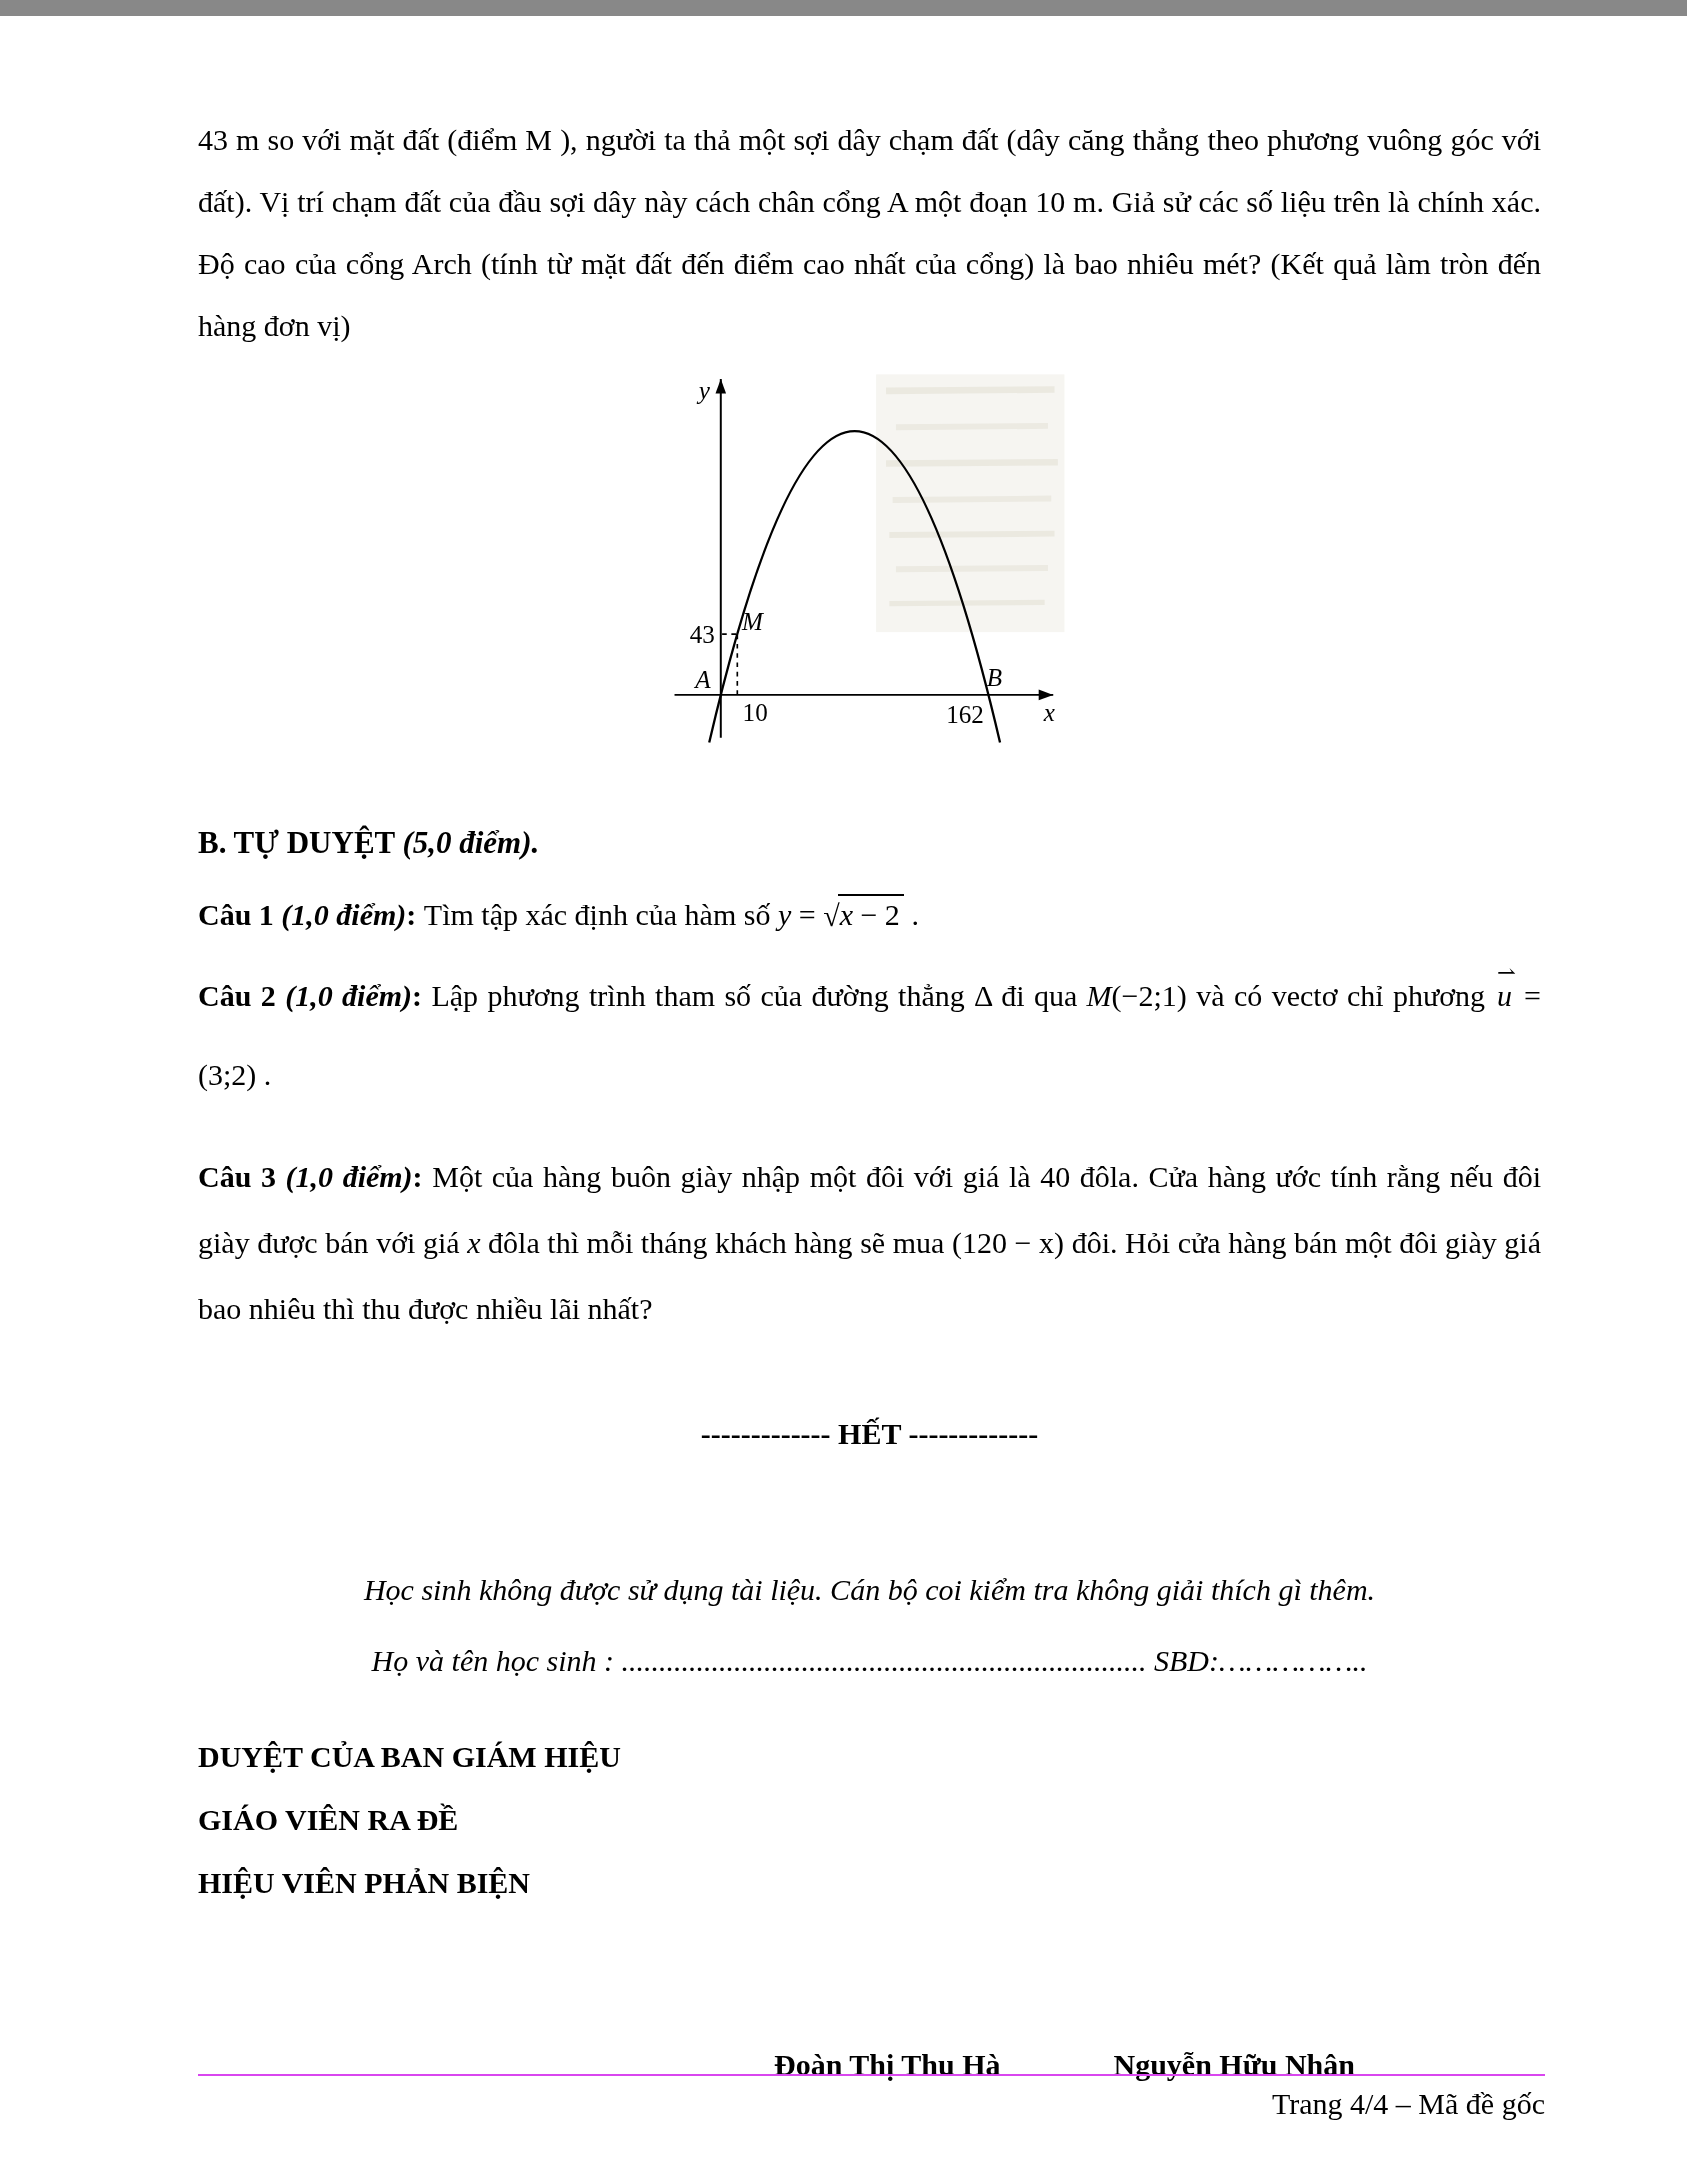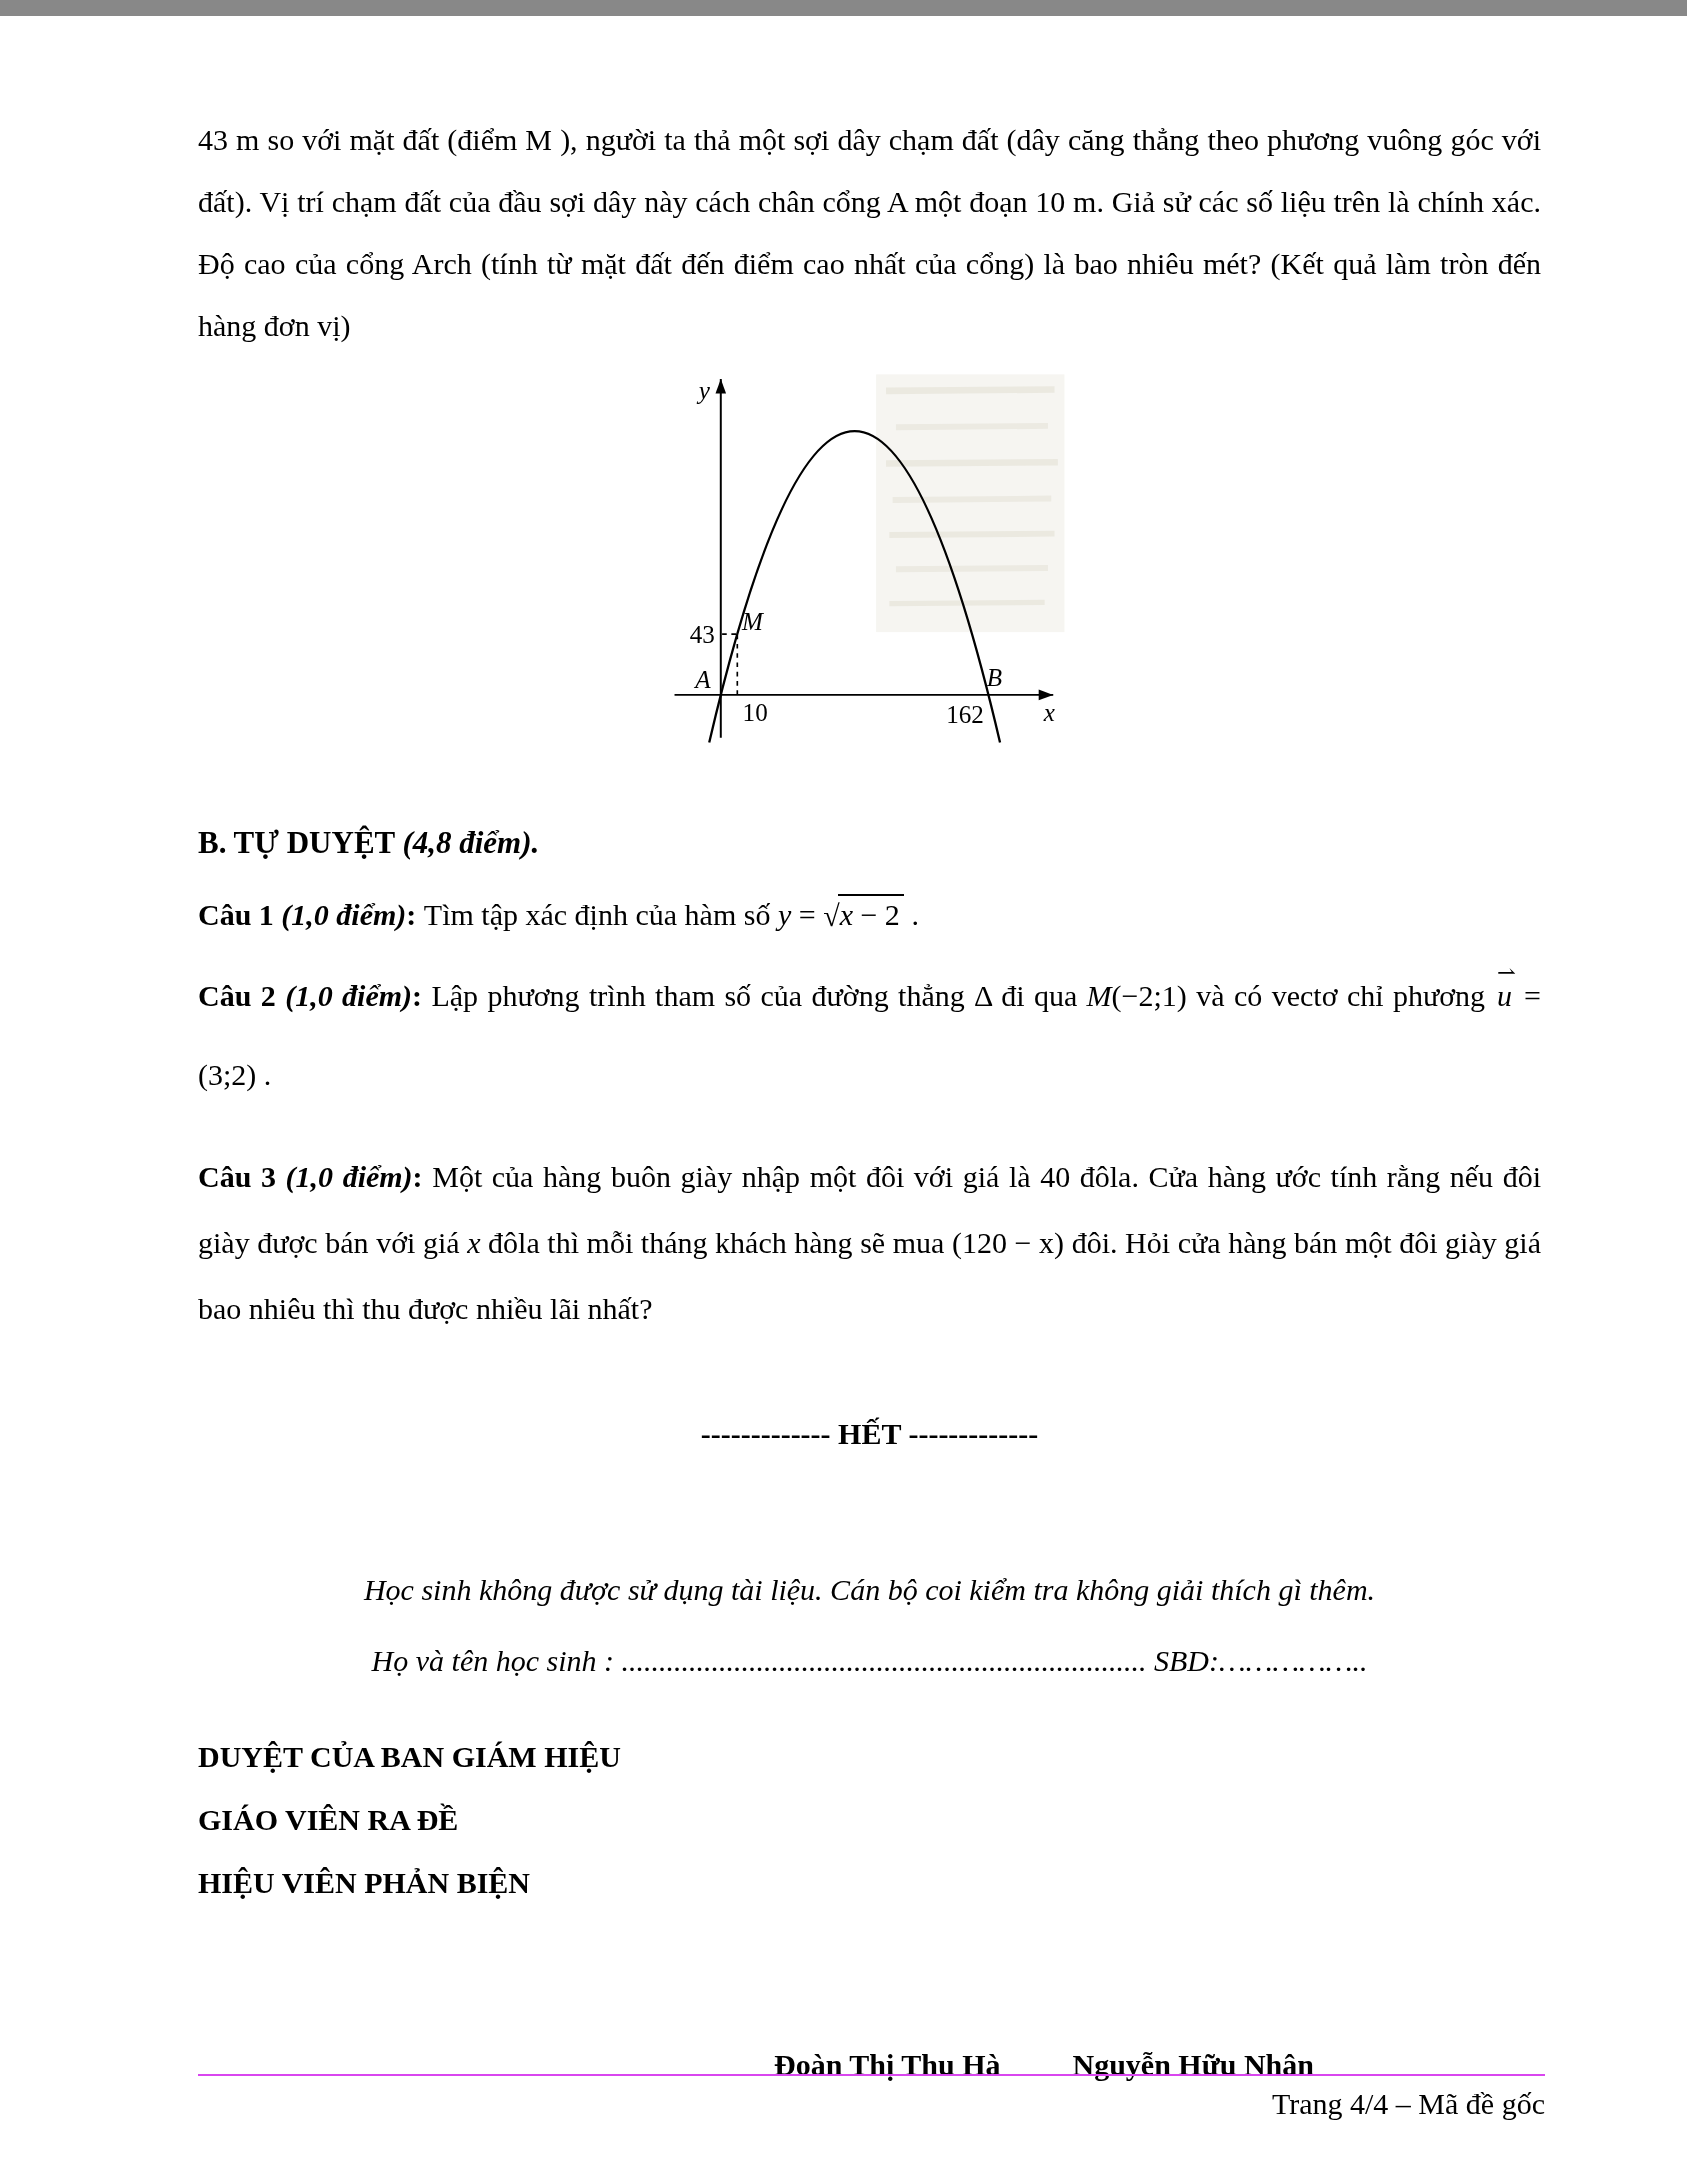--- a/index.html
+++ b/index.html
@@ -33,21 +33,21 @@
   .radicand{display:inline-block;border-top:2px solid #000;padding:1.3px 4px 0 2px;margin-left:-2px;line-height:1.1;}
 
   .vec{position:relative;display:inline-block;font-style:italic;padding:0 2.6px;}
   .vec-arrow{position:absolute;top:-22.5px;left:2.6px;font-size:22.5px;font-style:normal;}
 
   .het-line{margin-top:60px;text-align:center;font-weight:bold;line-height:63px;}
   .note-line{margin-top:93px;text-align:center;font-style:italic;line-height:63px;}
   .name-line{margin-top:8px;text-align:center;font-style:italic;line-height:63px;}
 
   .sig-row{margin-top:33px;display:flex;justify-content:center;font-weight:bold;line-height:63px;flex-direction:column;}
-  .names-row{margin-top:119px;display:flex;font-weight:bold;line-height:63px;padding-left:576px;gap:72px;}
+  .names-row{margin-top:119px;display:flex;font-weight:bold;line-height:63px;padding-left:576px;gap:113px;}
 
   .footer{
     position:absolute;left:198px;right:142px;top:2058px;
     border-top:2px solid #d946ef;
     text-align:right;padding-top:8px;line-height:40px;
   }
 
   
   .fig-label{font-family:"Liberation Serif","DejaVu Serif",serif;font-size:38px;}
   .fig-it{font-style:italic;}
@@ -90,21 +90,21 @@
         <text x="592" y="540" class="fig-label fig-it" text-anchor="middle">x</text>
         <text x="86" y="421" class="fig-label" text-anchor="end">43</text>
         <text x="127" y="402" class="fig-label fig-it" text-anchor="start">M</text>
         <text x="68" y="490" class="fig-label fig-it" text-anchor="middle">A</text>
         <text x="509" y="486" class="fig-label fig-it" text-anchor="middle">B</text>
         <text x="128" y="540" class="fig-label" text-anchor="start">10</text>
         <text x="493" y="542" class="fig-label" text-anchor="end">162</text>
       </svg>
     </div>
 
-    <p class="section-heading"><span class="b">B. TỰ DUYỆT </span><span class="bi">(4,8 điểm).</span></p>
+    <p class="section-heading"><span class="b">B. TỰ DUYỆT </span><span class="bi">(5,0 điểm).</span></p>
 
     <p class="question q1"><span class="b">Câu 1 </span><span class="bi">(1,0 điểm)</span><span class="b">: </span><span>Tìm tập xác định của hàm số </span><span class="it">y</span><span> = </span><span class="sqrt"><span class="rad-sign">√</span><span class="radicand"><span class="it">x</span><span> − 2</span></span></span><span> .</span></p>
 
     <p class="question q2"><span class="b">Câu 2 </span><span class="bi">(1,0 điểm)</span><span class="b">: </span><span>Lập phương trình tham số của đường thẳng </span><span>Δ</span><span> đi qua </span><span class="it">M</span><span>(−2;1)</span><span> và có vectơ chỉ phương </span><span class="vec"><span class="vec-arrow">⇀</span><span>u</span></span><span> = </span><span>(3;2)</span><span> .</span></p>
 
     <p class="question q3"><span class="b">Câu 3 </span><span class="bi">(1,0 điểm)</span><span class="b">: </span><span>Một của hàng buôn giày nhập một đôi với giá là </span><span>40</span><span> đôla. Cửa hàng ước tính rằng nếu đôi giày được bán với giá </span><span class="it">x</span><span> đôla thì mỗi tháng khách hàng sẽ mua </span><span>(120 − x)</span><span> đôi. Hỏi cửa hàng bán một đôi giày giá bao nhiêu thì thu được nhiều lãi nhất?</span></p>
 
     <p class="het-line">------------- HẾT -------------</p>
 
     <p class="note-line">Học sinh không được sử dụng tài liệu. Cán bộ coi kiểm tra không giải thích gì thêm.</p>

